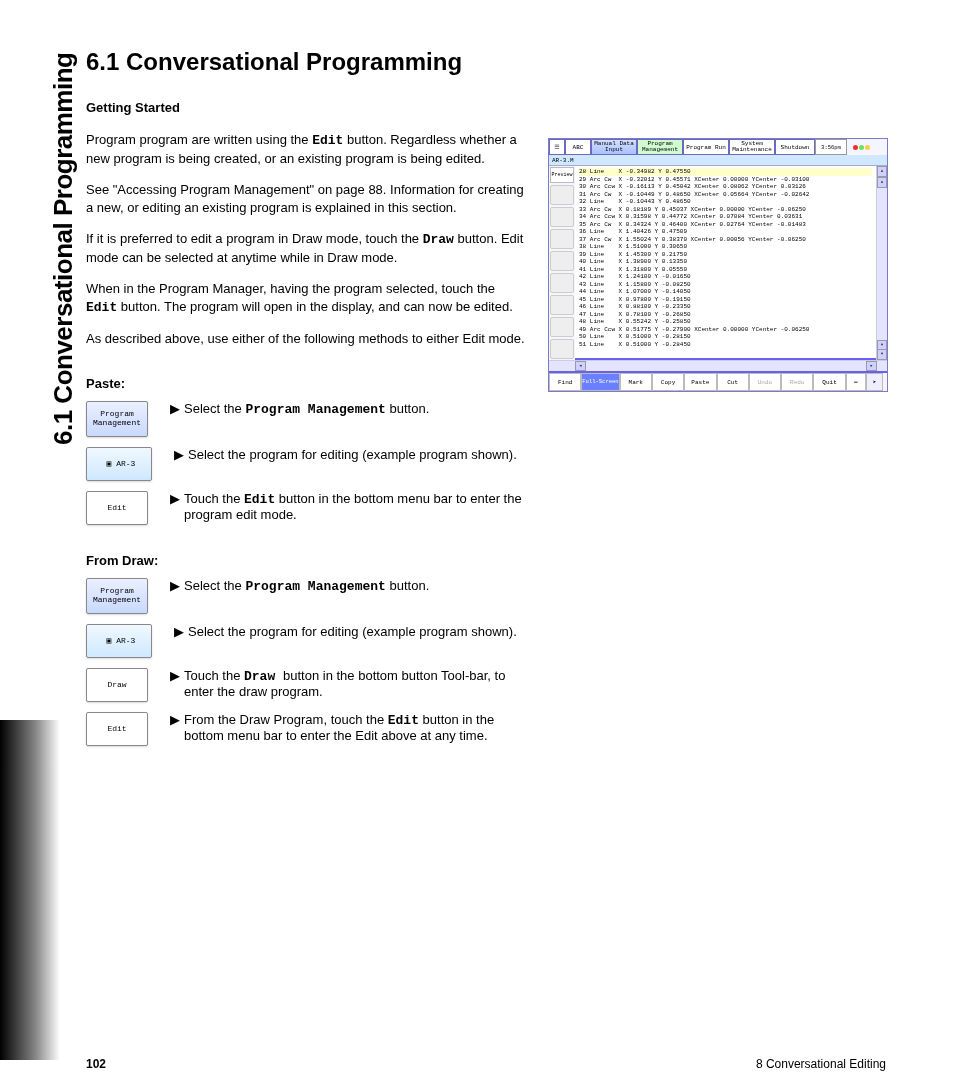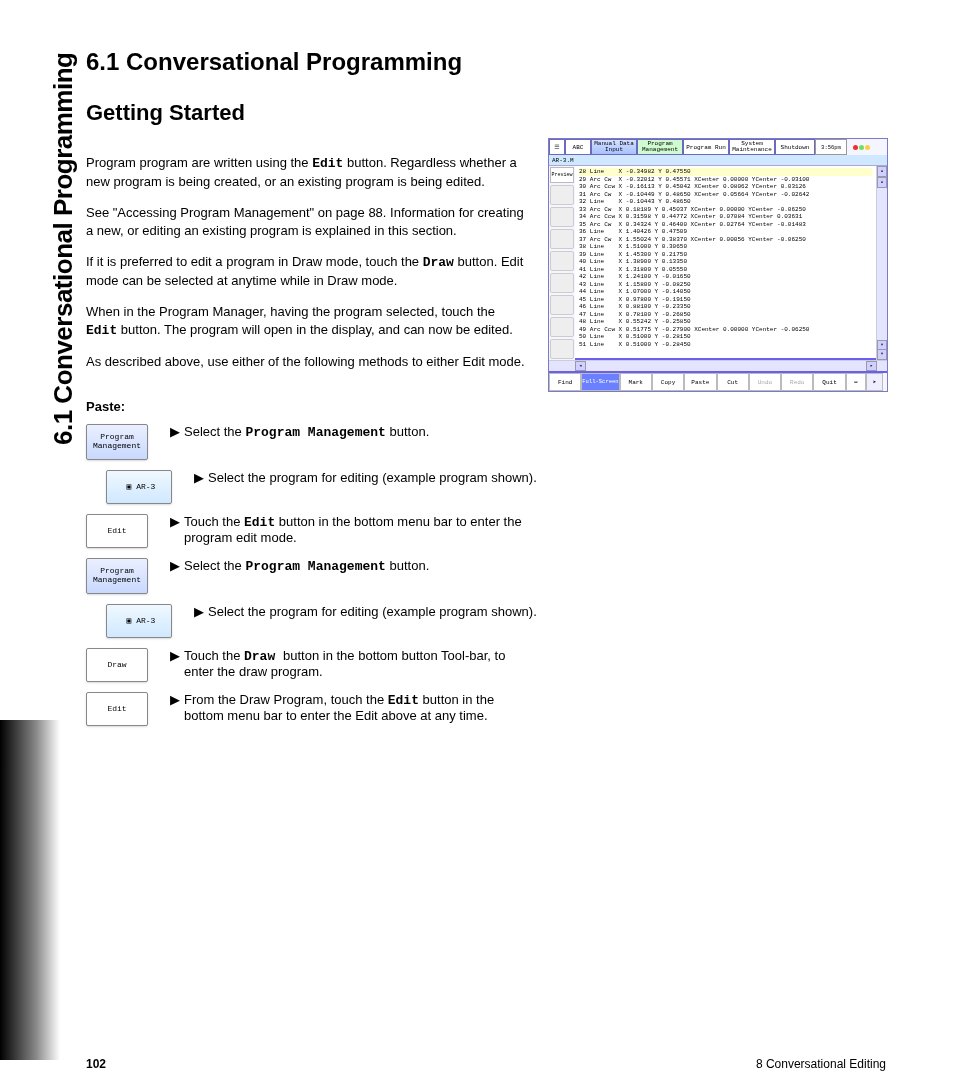--- a/index.html
+++ b/index.html
@@ -1,28 +1,28 @@
 <!DOCTYPE html>
 <html><head>
 <meta charset="utf-8">
 <style>
   body { margin: 0; padding: 0; font-family: Arial, Helvetica, sans-serif; font-size: 13px; color: #000; background: #fff; width: 954px; }
   .page { position: relative; width: 954px; height: 1091px; }
   .left-gradient { position: absolute; left: 0; top: 720px; width: 60px; height: 340px; background: linear-gradient(to right, #000 0%, #888 60%, #fff 100%); }
   .side-title { position: absolute; left: 48px; top: 445px; transform: rotate(-90deg); transform-origin: left top; font-size: 26px; font-weight: bold; white-space: nowrap; letter-spacing: -0.5px;}
   .content { position: absolute; left: 86px; top: 48px; width: 800px; }
   h1 { font-size: 24px; font-weight: bold; margin: 0 0 24px 0; }
-  h2 { font-size: 22px; font-weight: bold; margin: 0 0 28px 0; }
+  h2 { font-size: 13px; font-weight: bold; margin: 0 0 16px 0; }
   p { margin: 0 0 14px 0; line-height: 1.35; max-width: 440px; }
   .mono { font-family: "Courier New", monospace; font-weight: bold; }
   .sub { font-size: 13px; font-weight: bold; margin: 28px 0 10px 0; }
   .step-row { display: flex; align-items: flex-start; margin: 10px 0; }
   .step-btn { width: 60px; min-height: 28px; border: 1px solid #888; border-radius: 2px; font-size: 8px; font-family: "Courier New", monospace; text-align: center; display: flex; flex-direction: column; justify-content: center; align-items: center; margin-right: 22px; line-height: 1.1; padding: 2px 0; box-shadow: 0 1px 2px rgba(0,0,0,0.15);}
   .step-btn.pm { background: linear-gradient(#eaf0ff, #c8d8ff); height: 30px;}
-  .step-btn.file { background: linear-gradient(#f0f8ff, #cfe8ff); text-align: left; justify-content: center; padding-left: 4px; height: 16px; font-size: 8px; margin-left: 20px;}
+  .step-btn.file { background: linear-gradient(#f0f8ff, #cfe8ff); text-align: left; justify-content: center; padding-left: 4px; height: 16px; font-size: 8px;}
   .step-btn.plain { background: #fff; height: 22px;}
   .step-text { flex: 1; max-width: 360px; display: flex; }
   .arrow { color: #000; margin-right: 4px;}
   .footer { position: absolute; left: 86px; bottom: 20px; width: 800px; display: flex; justify-content: space-between; font-size: 12px; }
   .footer .pn { font-weight: bold; }
 
   
   .shot { position: absolute; left: 548px; top: 138px; width: 338px; border: 1px solid #7a7ac8; background: #f5f5ff; font-family: "Courier New", monospace; font-size: 6px; }
   .topbar { display: flex; height: 16px; }
   .topbar .cell { border: 1px solid #6a6ac0; display:flex; align-items:center; justify-content:center; font-size:6px; background:#fff; }
@@ -92,20 +92,21 @@
     <div class="step-row">
       <div class="step-btn plain">
           <span>Edit</span>
         </div>
       <div class="step-text">
           <span class="arrow">▶</span>
           <span><span>Touch the </span><span class="mono">Edit</span><span> button in the bottom menu bar to enter the program edit mode.</span></span>
         </div>
     </div>
 
+    <div class="sub">From Draw:</div>
 
     <div class="step-row">
       <div class="step-btn pm">
           <span>Program</span>
           <span>Management</span>
         </div>
       <div class="step-text">
           <span class="arrow">▶</span>
           <span><span>Select the </span><span class="mono">Program Management</span><span> button.</span></span>
         </div>

